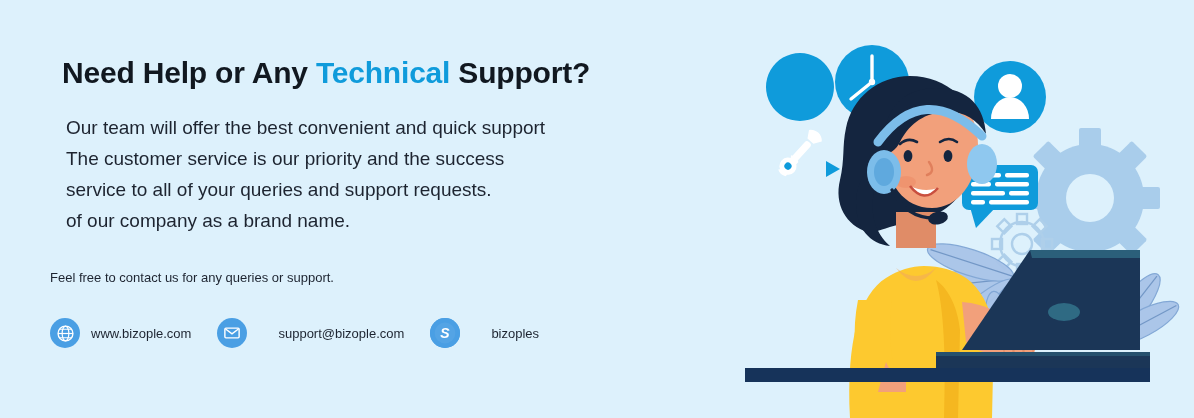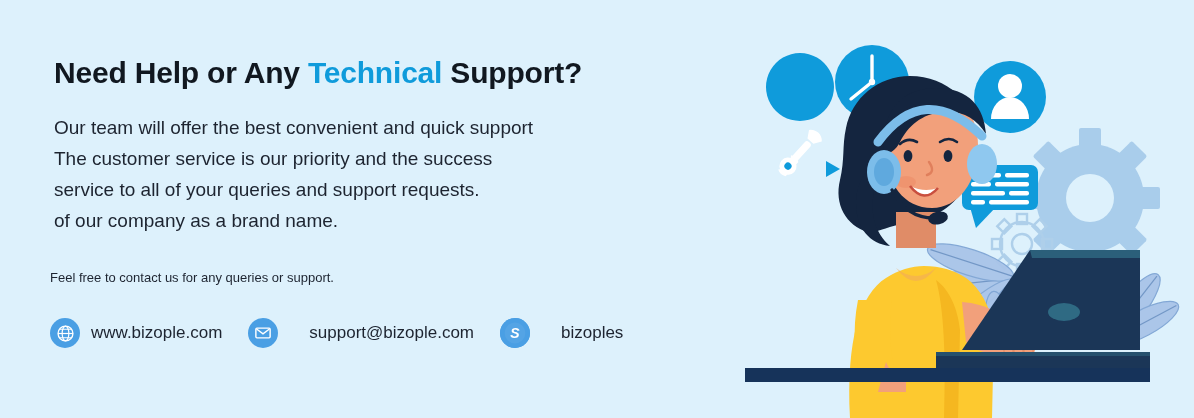--- a/index.html
+++ b/index.html
@@ -26,30 +26,30 @@
     position: absolute;
     left: 50px;
     top: 56px;
     width: 690px;
   }
   .headline {
     font-size: 30px;
     font-weight: bold;
     color: #111820;
     letter-spacing: -0.2px;
-    margin: 0 0 22px 4px;
+    margin: 0 0 22px 12px;
     white-space: nowrap;
   }
   .headline .accent { color: #0f9bdb; }
 
   .body-copy {
     font-size: 19px;
     line-height: 31px;
     color: #1d2430;
-    margin: 4px;
+    margin: 16px;
   }
   .body-copy .ln { display: block; }
 
   .cta-copy {
     font-size: 13px;
     line-height: 31px;
     color: #1d2430;
     margin: 26px 0 0 0;
   }
 
@@ -70,21 +70,21 @@
     width: 30px;
     height: 30px;
     border-radius: 50%;
     background: #4a9fe4;
     display: flex;
     align-items: center;
     justify-content: center;
     flex: none;
   }
   .contact-label {
-    font-size: 17px;
+    font-size: 13px;
     color: #1d2430;
     margin-left: 11px;
     white-space: nowrap;
   }
 
   
   .art {
     position: absolute;
     left: 700px;
     top: 0;

